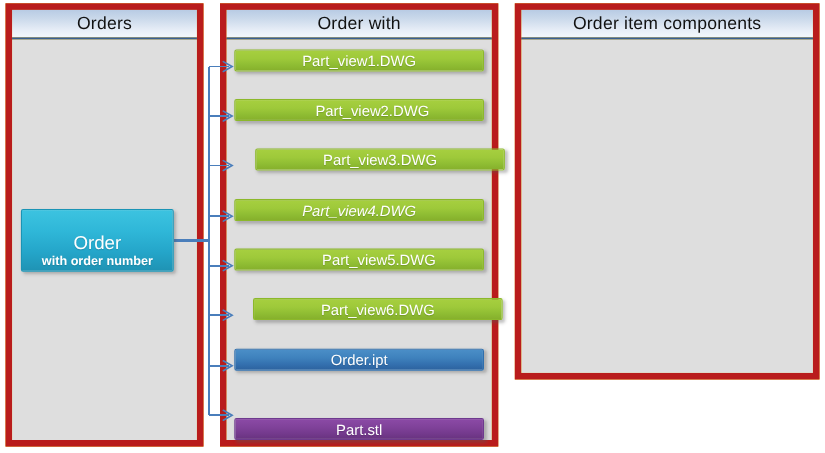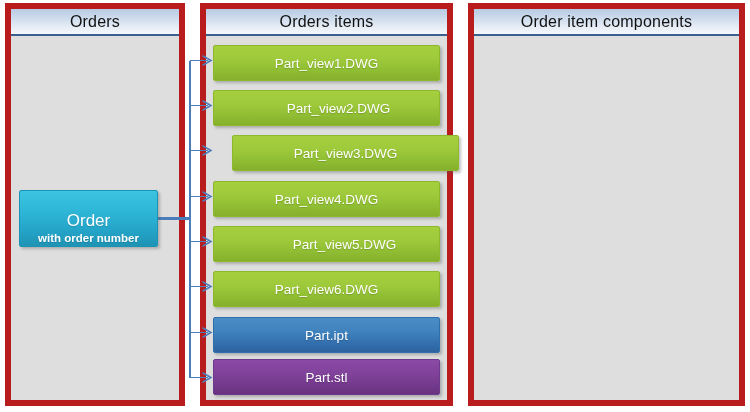--- a/index.html
+++ b/index.html
@@ -45,21 +45,21 @@
     position: absolute;
     left: 0;
     right: 0;
     top: 27px;
     bottom: 0;
     background: #dedede;
   }
 
   #panel-orders      { left: 5px;   top: 3px; width: 180px; height: 403px; }
   #panel-order-items { left: 200px; top: 3px; width: 253px; height: 403px; }
-  #panel-components  { left: 468px; top: 3px; width: 277px; height: 403px; padding-left: 48px; }
+  #panel-components  { left: 468px; top: 3px; width: 277px; height: 342px; padding-left: 48px; }
 
   
   #order-node {
     position: absolute;
     left: 19px;
     top: 190px;
     width: 139px;
     height: 57px;
     box-sizing: border-box;
     border: 1px solid #1a94b5;
@@ -82,21 +82,21 @@
     line-height: 15px;
     text-shadow: 0 1px 1px rgba(0,0,0,0.15);
     font-weight: bold;
   }
 
   
   .item-box {
     position: absolute;
     left: 213px;
     width: 227px;
-    height: 36px;
+    height: 20px;
     box-sizing: border-box;
     border-radius: 2px;
     box-shadow: 2px 2px 3px rgba(90,90,90,0.38);
     display: flex;
     align-items: center;
     justify-content: center;
     color: #ffffff;
     font-size: 13.5px;
     text-shadow: 0 1px 1px rgba(0,0,0,0.18);
   }
@@ -128,21 +128,21 @@
 
 <div class="panel" id="panel-orders">
   <div class="panel-header">
     <span class="panel-header-text">Orders</span>
   </div>
   <div class="panel-body"></div>
 </div>
 
 <div class="panel" id="panel-order-items">
   <div class="panel-header">
-    <span class="panel-header-text">Orders items</span>
+    <span class="panel-header-text">Order with</span>
   </div>
   <div class="panel-body"></div>
 </div>
 
 <div class="panel" id="panel-components">
   <div class="panel-header">
     <span class="panel-header-text">Order item components</span>
   </div>
   <div class="panel-body"></div>
 </div>
@@ -186,28 +186,28 @@
 <div id="order-item-list">
     <div class="item-box green" style="top: 45px;">
       <span>Part_view1.DWG</span>
     </div>
     <div class="item-box green" style="top: 90px; padding-left: 24px;">
       <span>Part_view2.DWG</span>
     </div>
     <div class="item-box green" style="top: 135px; margin-left: 19px;">
       <span>Part_view3.DWG</span>
     </div>
-    <div class="item-box green" style="top: 181px;">
+    <div class="item-box green" style="top: 181px; font-style: italic;">
       <span>Part_view4.DWG</span>
     </div>
     <div class="item-box green" style="top: 226px; padding-left: 36px;">
       <span>Part_view5.DWG</span>
     </div>
-    <div class="item-box green" style="top: 271px;">
+    <div class="item-box green" style="top: 271px; margin-left: 17px;">
       <span>Part_view6.DWG</span>
     </div>
     <div class="item-box blue" style="top: 317px;">
-      <span>Part.ipt</span>
-    </div>
-    <div class="item-box purple" style="top: 359px;">
+      <span>Order.ipt</span>
+    </div>
+    <div class="item-box purple" style="top: 380px;">
       <span>Part.stl</span>
     </div>
   </div>
 
 </body></html>

